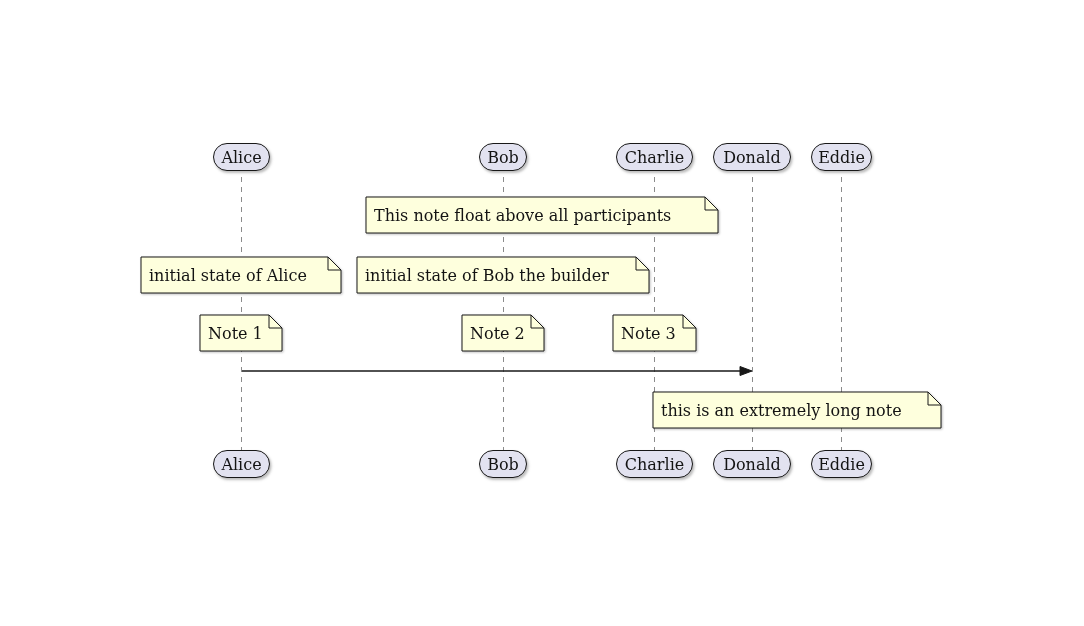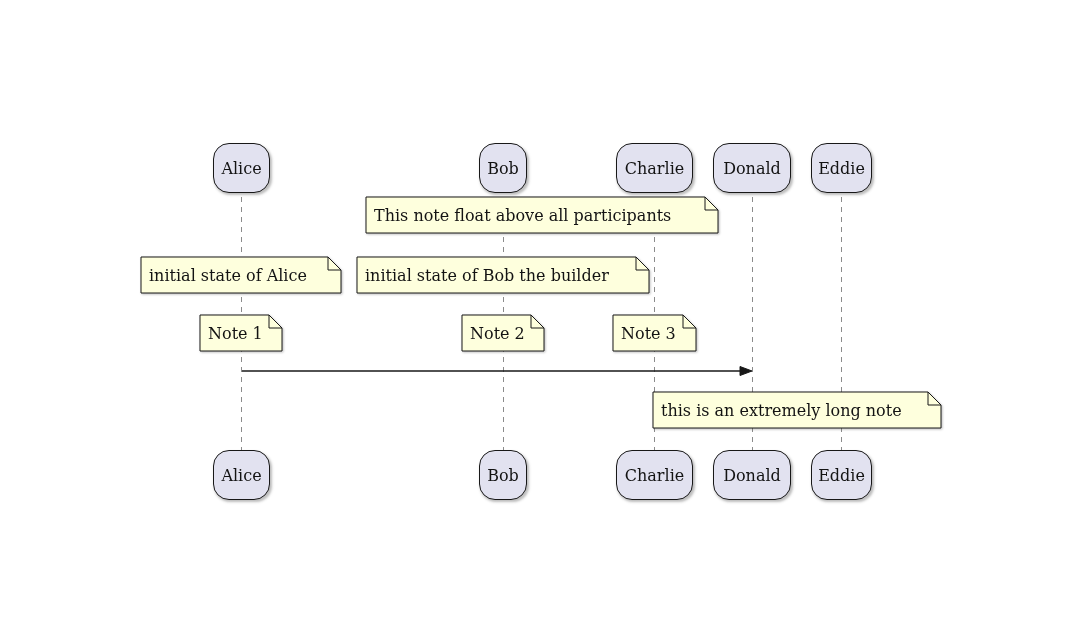--- a/index.html
+++ b/index.html
@@ -20,21 +20,21 @@
     top: 177px;
     height: 274px;
     width: 1px;
     background: repeating-linear-gradient(
       to bottom,
       var(--lifeline, #8b8b8b) 0px, var(--lifeline, #8b8b8b) 5px,
       transparent 5px, transparent 10px);
   }
   .pbox {
     position: absolute;
-    height: 50px;
+    height: 28px;
     box-sizing: border-box;
     background: var(--participant_fill, #e2e2f0);
     border: 1.5px solid var(--participant_border, #181818);
     border-radius: 16px;
     display: flex;
     align-items: center;
     justify-content: center;
     font-size: 16px;
     color: var(--text, #131313);
     box-shadow: 1.5px 2px 2.5px rgba(90,90,90,0.4);

